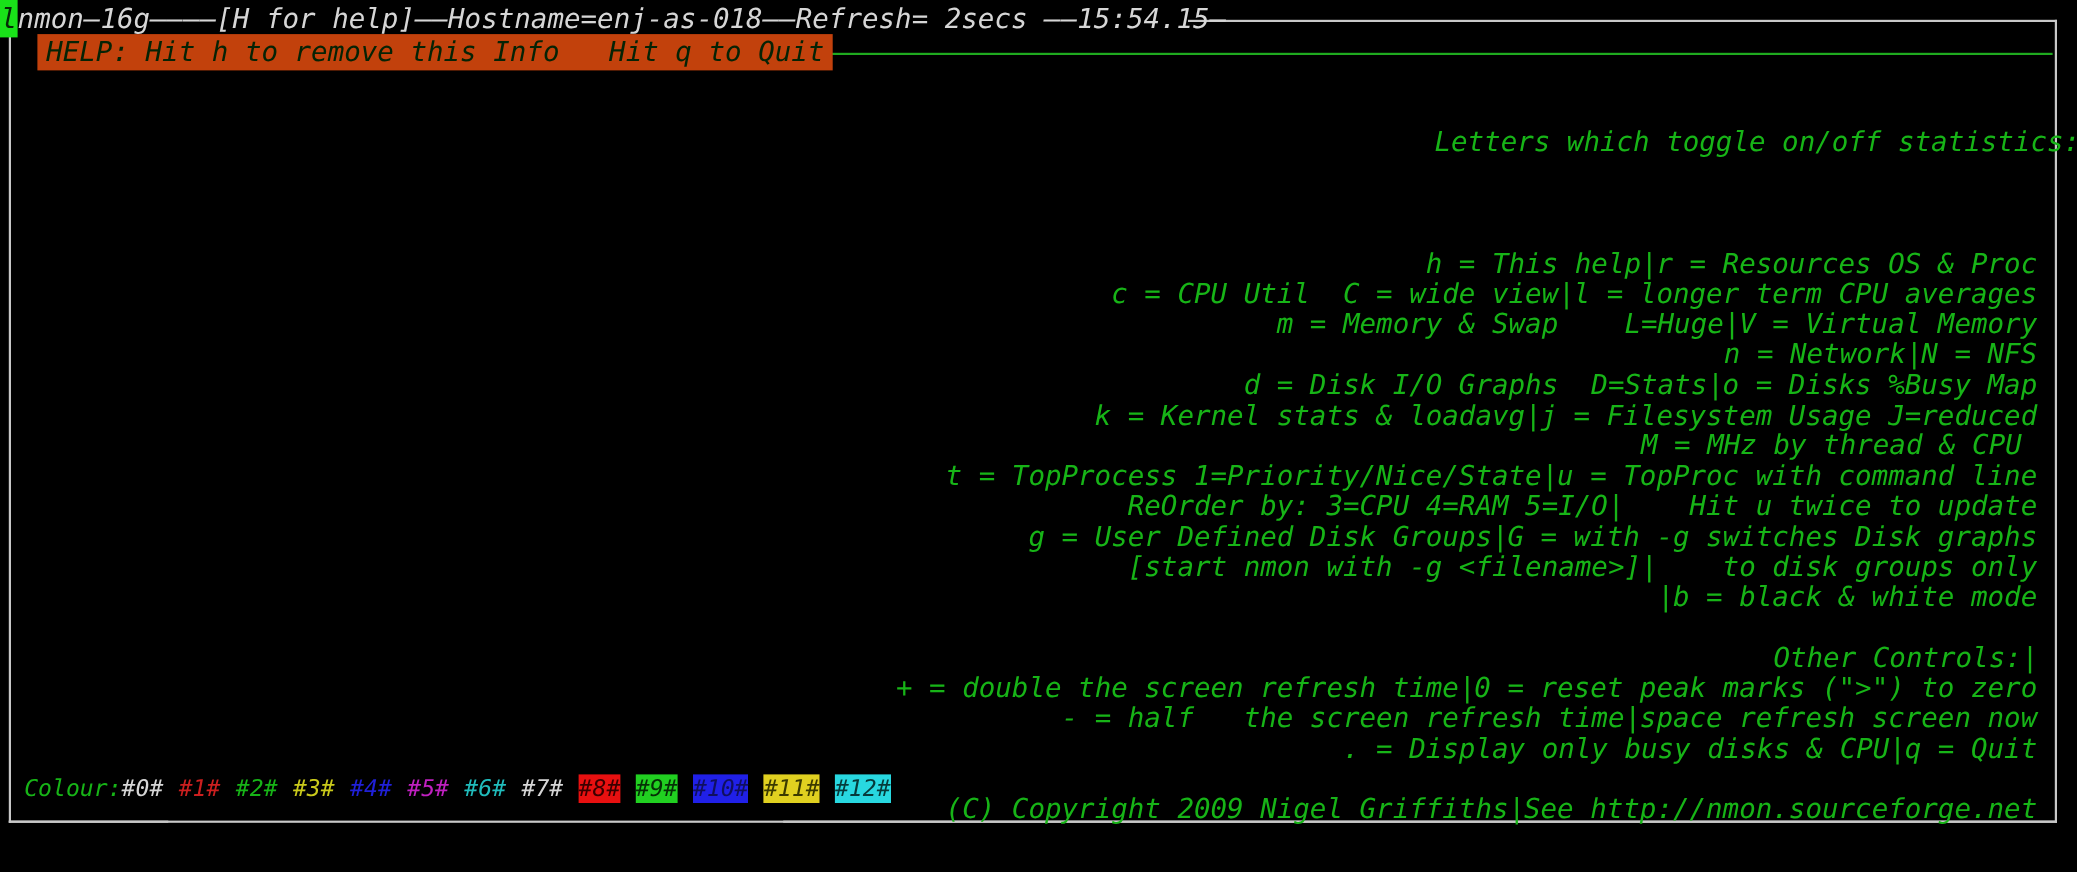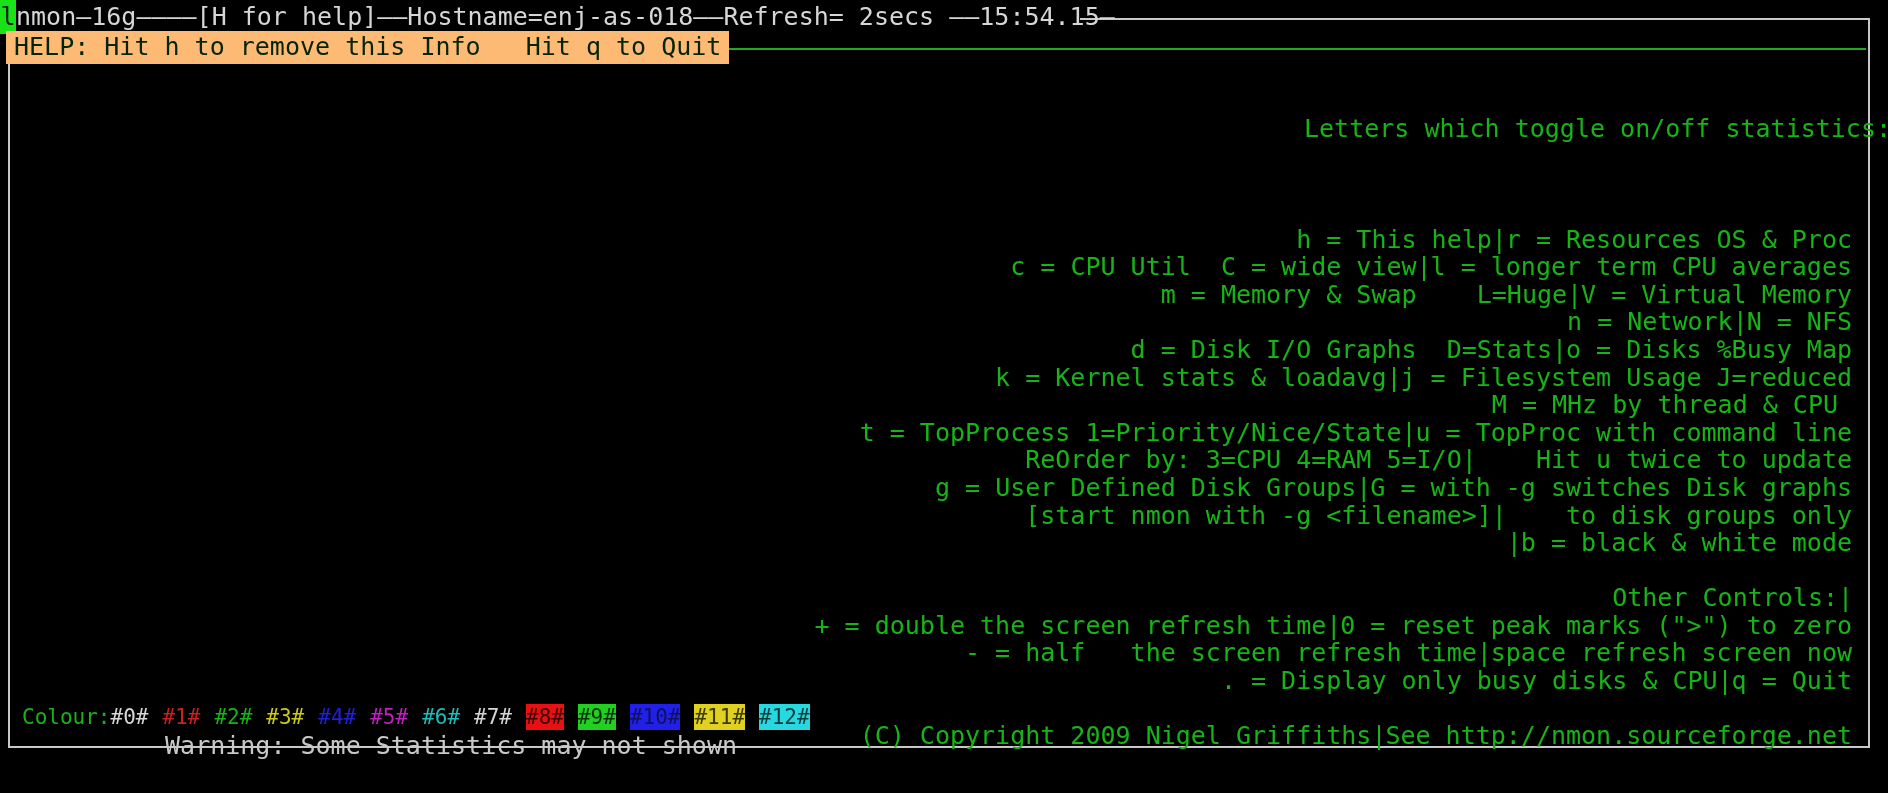--- a/index.html
+++ b/index.html
@@ -14,20 +14,21 @@
     overflow: hidden;
     font-family: "DejaVu Sans Mono", "Liberation Mono", monospace;
   }
 
   
   #terminal {
     position: relative;
     width: 1888px;
     height: 793px;
     background: #000000;
+    font-style: italic;
   }
 
   
   #app-frame {
     position: absolute;
     left: 8px;
     top: 18px;
     width: 1862px;
     height: 730px;
     border: 2px solid #c8c8c8;
@@ -89,24 +90,24 @@
     left: 688px;
     top: 48px;
     width: 1178px;
     height: 2px;
     background: #1faa1f;
   }
 
   
   #help-banner {
     position: absolute;
-    left: 6px;
+    left: 34px;
     top: 31px;
     padding: 2px 8px 3px 8px;
-    background: #fdba74;
+    background: #c2410c;
     color: #052305;
     font-size: 25px;
     line-height: 28px;
     white-space: pre;
   }
 
   
   #help-body {
     position: absolute;
     left: 22px;
@@ -163,15 +164,14 @@
 
   <div id="help-banner">HELP: Hit h to remove this Info   Hit q to Quit</div>
 
   <div id="help-body">
     <span class="hrow"><span class="col-left">Letters which toggle on/off statistics:</span></span>
     
   <span class="hrow"><span class="col-left">h = This help</span><span class="col-sep">|</span><span class="col-right">r = Resources OS &amp; Proc</span></span><span class="hrow"><span class="col-left">c = CPU Util  C = wide view</span><span class="col-sep">|</span><span class="col-right">l = longer term CPU averages</span></span><span class="hrow"><span class="col-left">m = Memory &amp; Swap    L=Huge</span><span class="col-sep">|</span><span class="col-right">V = Virtual Memory</span></span><span class="hrow"><span class="col-left">n = Network</span><span class="col-sep">|</span><span class="col-right">N = NFS</span></span><span class="hrow"><span class="col-left">d = Disk I/O Graphs  D=Stats</span><span class="col-sep">|</span><span class="col-right">o = Disks %Busy Map</span></span><span class="hrow"><span class="col-left">k = Kernel stats &amp; loadavg</span><span class="col-sep">|</span><span class="col-right">j = Filesystem Usage J=reduced</span></span><span class="hrow"><span class="col-left">M = MHz by thread &amp; CPU</span><span class="col-sep"></span><span class="col-right"></span></span><span class="hrow"><span class="col-left">t = TopProcess 1=Priority/Nice/State</span><span class="col-sep">|</span><span class="col-right">u = TopProc with command line</span></span><span class="hrow"><span class="col-left">    ReOrder by: 3=CPU 4=RAM 5=I/O</span><span class="col-sep">|</span><span class="col-right">    Hit u twice to update</span></span><span class="hrow"><span class="col-left">g = User Defined Disk Groups</span><span class="col-sep">|</span><span class="col-right">G = with -g switches Disk graphs</span></span><span class="hrow"><span class="col-left">    [start nmon with -g &lt;filename&gt;]</span><span class="col-sep">|</span><span class="col-right">    to disk groups only</span></span><span class="hrow"><span class="col-left"></span><span class="col-sep">|</span><span class="col-right">b = black &amp; white mode</span></span><span class="hrow"><span class="col-left"></span><span class="col-sep"></span><span class="col-right"></span></span><span class="hrow"><span class="col-left">Other Controls:</span><span class="col-sep">|</span><span class="col-right"></span></span><span class="hrow"><span class="col-left">+ = double the screen refresh time</span><span class="col-sep">|</span><span class="col-right">0 = reset peak marks ("&gt;") to zero</span></span><span class="hrow"><span class="col-left">- = half   the screen refresh time</span><span class="col-sep">|</span><span class="col-right">space refresh screen now</span></span><span class="hrow"><span class="col-left">. = Display only busy disks &amp; CPU</span><span class="col-sep">|</span><span class="col-right">q = Quit</span></span><span class="hrow"><span class="col-left"></span><span class="col-sep"></span><span class="col-right"></span></span><span class="hrow"><span class="col-left">(C) Copyright 2009 Nigel Griffiths</span><span class="col-sep">|</span><span class="col-right">See http://nmon.sourceforge.net</span></span></div>
 
   <div id="colour-line"><span>Colour:</span><span class="sw" style="color: rgb(214, 214, 214);">#0#</span><span class="gap"></span><span class="sw" style="color: rgb(204, 31, 31);">#1#</span><span class="gap"></span><span class="sw" style="color: rgb(23, 180, 23);">#2#</span><span class="gap"></span><span class="sw" style="color: rgb(201, 201, 27);">#3#</span><span class="gap"></span><span class="sw" style="color: rgb(32, 32, 216);">#4#</span><span class="gap"></span><span class="sw" style="color: rgb(192, 32, 192);">#5#</span><span class="gap"></span><span class="sw" style="color: rgb(32, 188, 188);">#6#</span><span class="gap"></span><span class="sw" style="color: rgb(214, 214, 214);">#7#</span><span class="gap"></span><span class="sw" style="color: rgb(58, 0, 0); background: rgb(232, 16, 16);">#8#</span><span class="gap"></span><span class="sw" style="color: rgb(6, 48, 6); background: rgb(33, 208, 33);">#9#</span><span class="gap"></span><span class="sw" style="color: rgb(16, 16, 96); background: rgb(32, 32, 232);">#10#</span><span class="gap"></span><span class="sw" style="color: rgb(58, 58, 0); background: rgb(224, 208, 32);">#11#</span><span class="gap"></span><span class="sw" style="color: rgb(6, 58, 58); background: rgb(40, 216, 224);">#12#</span></div>
 
-  <div id="warning-line">—Warning: Some Statistics may not shown—</div>
 
 </div>
 
 </body></html>

